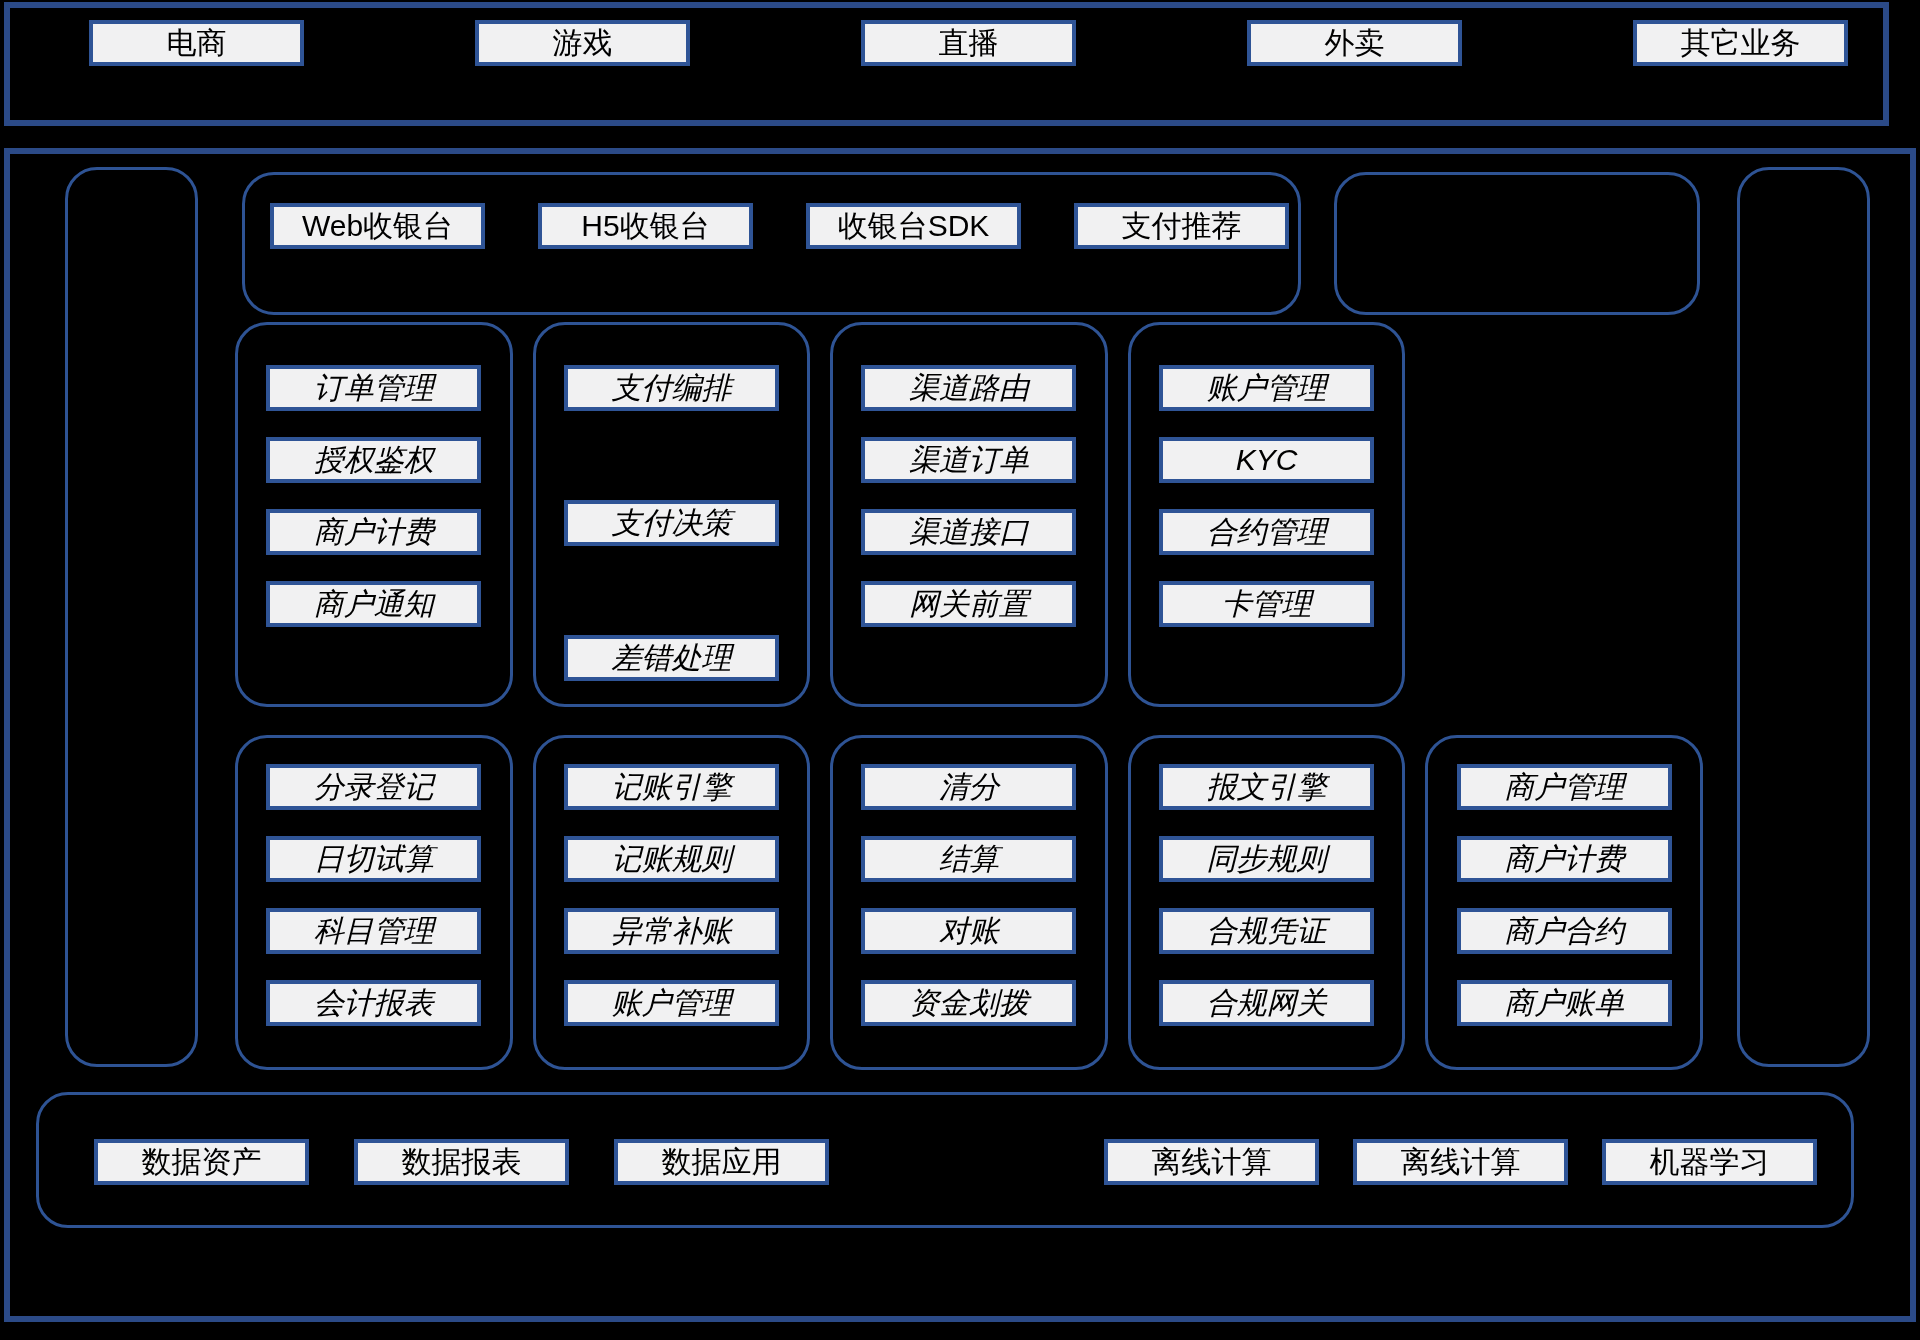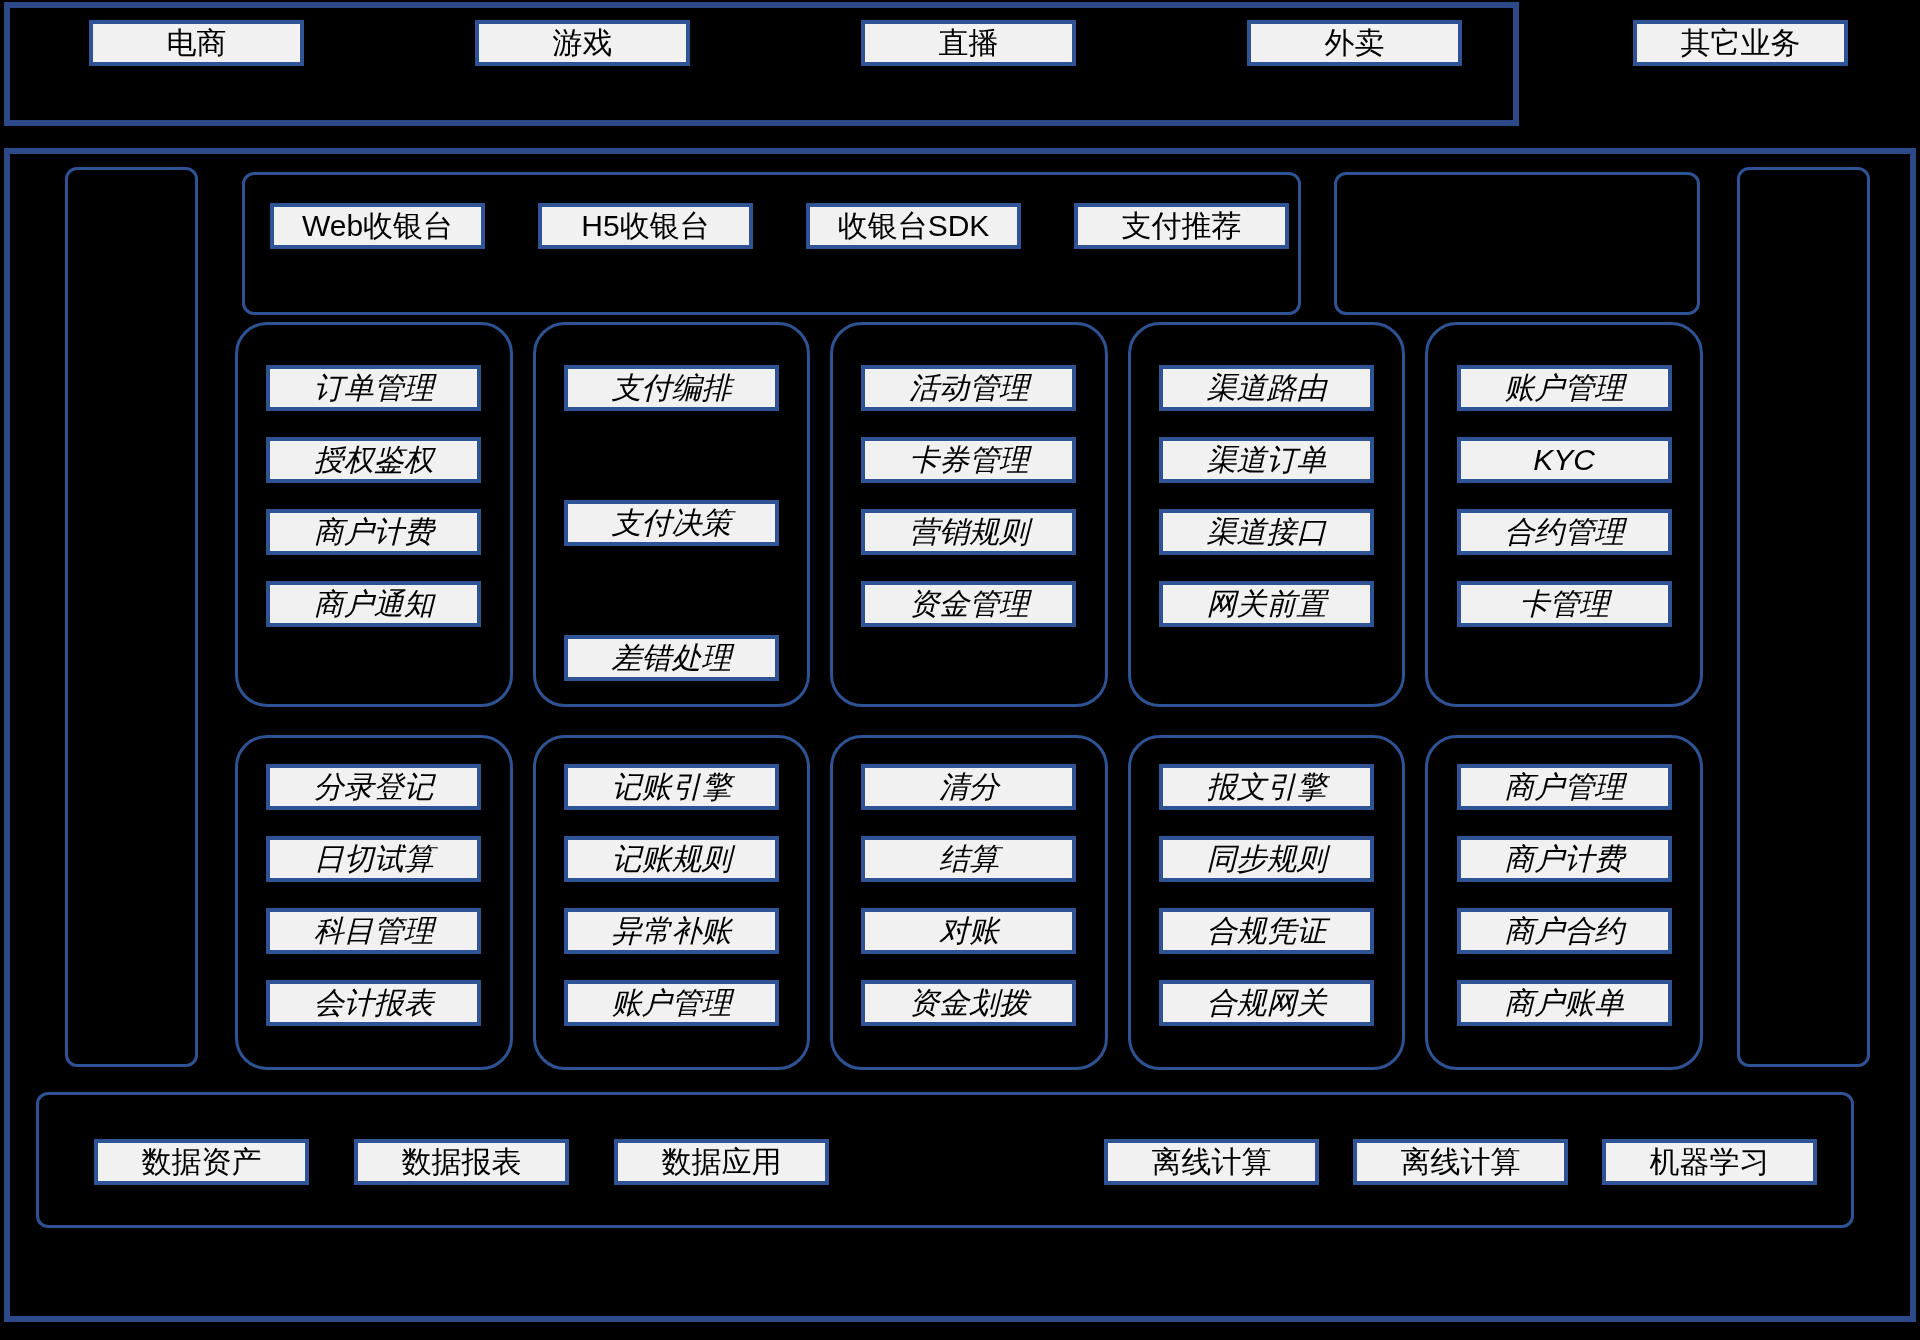--- a/index.html
+++ b/index.html
@@ -18,29 +18,29 @@
     overflow:hidden;
     font-family:"Liberation Sans","DejaVu Sans",sans-serif;
     color:var(--text);
   }
   
   .band{
     position:absolute;
     border:6px solid var(--outer-border);
     background:var(--background);
   }
-  #industry-band{left:4px;top:2px;width:1515px;height:124px;
+  #industry-band{left:4px;top:2px;width:1885px;height:124px;
     display:flex;align-items:flex-start;padding:12px 0 0 79px;gap:171px;}
   #main-band{left:4px;top:148px;width:1912px;height:1174px;}
 
   
   .rpanel{
     position:absolute;
     border:3px solid var(--panel-border);
-    border-radius:12px;
+    border-radius:32px;
     background:var(--background);
   }
   #left-side-panel{left:55px;top:13px;width:133px;height:900px;}
   #right-side-panel{left:1727px;top:13px;width:133px;height:900px;}
   #cashier-band{left:232px;top:18px;width:1059px;height:143px;
     display:flex;align-items:flex-start;padding:28px 0 0 25px;gap:53px;}
   #reserved-panel{left:1324px;top:18px;width:366px;height:143px;}
 
   
   .wbox{
@@ -114,26 +114,20 @@
         <div class="wbox">授权鉴权</div>
         <div class="wbox">商户计费</div>
         <div class="wbox">商户通知</div>
       </div>
       <div class="col spread">
         <div class="wbox">支付编排</div>
         <div class="wbox">支付决策</div>
         <div class="wbox">差错处理</div>
       </div>
       <div class="col">
-        <div class="wbox">活动管理</div>
-        <div class="wbox">卡券管理</div>
-        <div class="wbox">营销规则</div>
-        <div class="wbox">资金管理</div>
-      </div>
-      <div class="col">
         <div class="wbox">渠道路由</div>
         <div class="wbox">渠道订单</div>
         <div class="wbox">渠道接口</div>
         <div class="wbox">网关前置</div>
       </div>
       <div class="col">
         <div class="wbox">账户管理</div>
         <div class="wbox">KYC</div>
         <div class="wbox">合约管理</div>
         <div class="wbox">卡管理</div>

